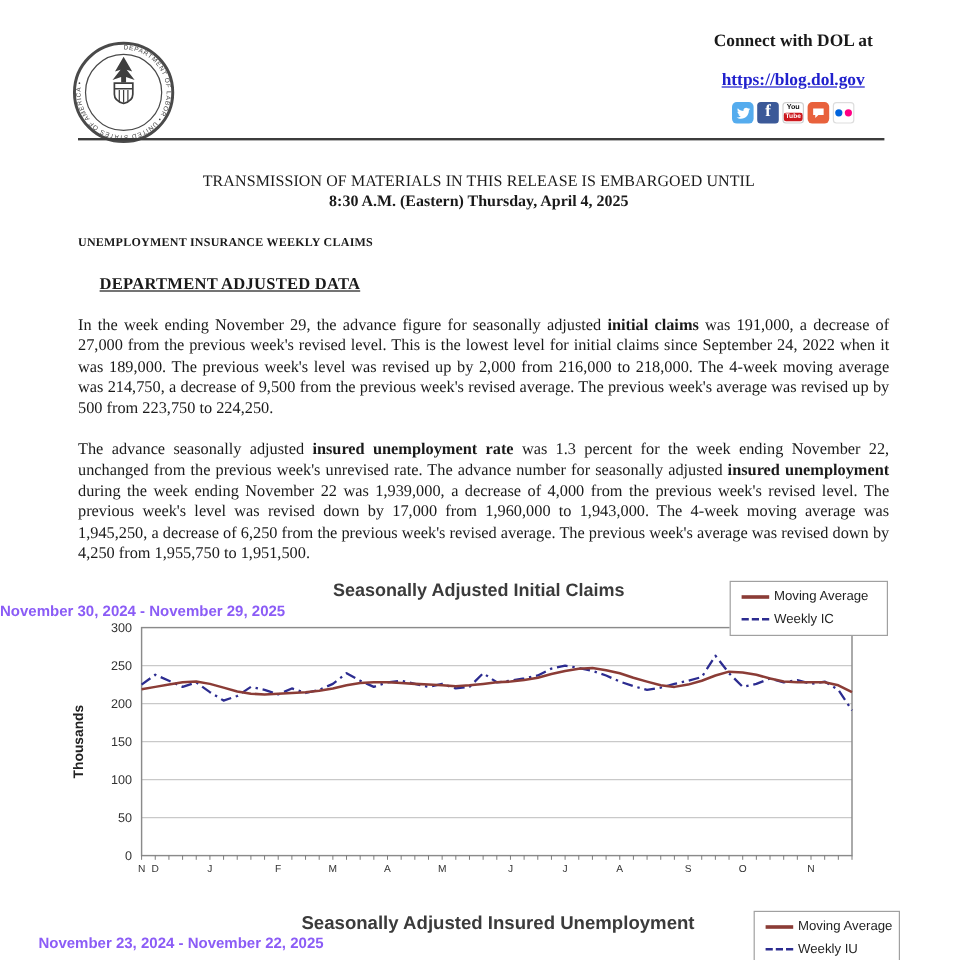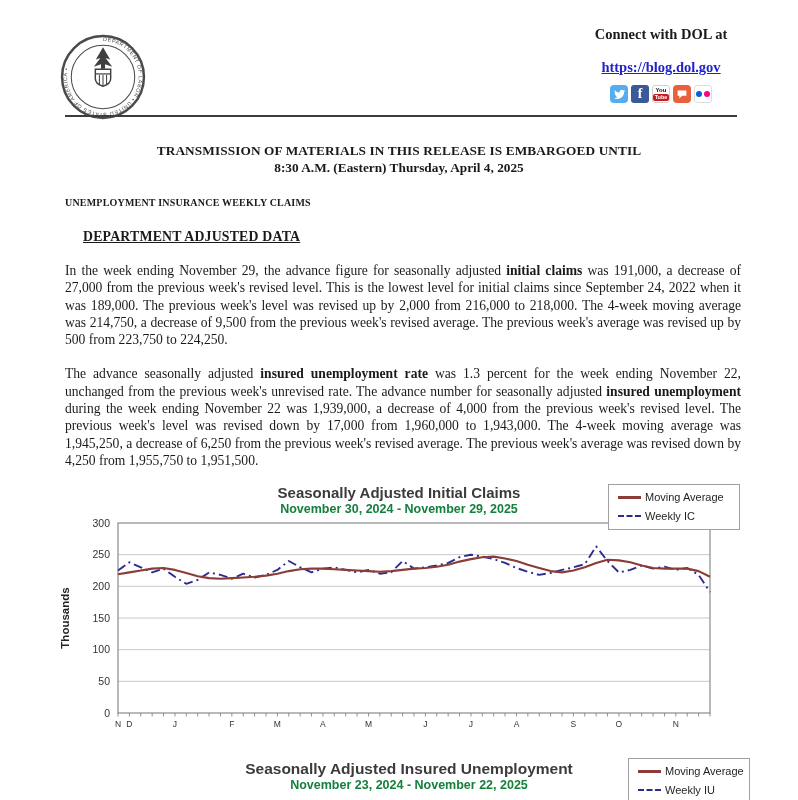--- a/index.html
+++ b/index.html
@@ -22,43 +22,43 @@
   .yt-you { font-size:6px; font-weight:bold; color:#111; line-height:7px; }
   .yt-tube { font-size:5.5px; font-weight:bold; color:#fff; background:#cc181e; border-radius:2px; padding:0 2px; line-height:7px; }
   .icon-bubble { background:#e8613c; }
   .icon-flickr { background:#fff; border:1px solid #ddd; border-radius:3px; gap:2px; }
   .fl-dot { width:6px; height:6px; border-radius:50%; display:inline-block; }
   .fl-blue { background:#0063dc; } .fl-pink { background:#ff0084; }
   .header-rule { position:absolute; left:65px; right:61px; top:115px; border-top:2px solid #3c3c3c; }
 
   
   .embargo { margin-top:25px; text-align:center; line-height:17px; }
-  .embargo-line1 { font-size:13.3px; font-weight:700; letter-spacing:0.1px; }
+  .embargo-line1 { font-size:13.3px; font-weight:400; letter-spacing:0.1px; }
   .embargo-line2 { font-size:13.3px; font-weight:bold; }
   .h-main { margin:21px 0 0 65px; font-size:10px; font-weight:bold; letter-spacing:0.2px; }
   .h-section { margin:21px 0 0 83px; font-size:13.8px; font-weight:bold; text-decoration:underline; letter-spacing:0.2px; }
 
   
   .para { margin:17px 57px 0 65px; font-size:13.6px; line-height:17.3px; text-align:justify; }
 
   
   .chart { position:relative; margin-top:15px; }
   .chart-title { text-align:center; font-family:"Liberation Sans",sans-serif; font-weight:bold; font-size:15px; color:#3b3b3b; line-height:18px; }
-  .chart-subtitle { text-align:center; font-family:"Liberation Sans",sans-serif; font-weight:bold; font-size:12.5px; color:#15803d; line-height:15px; }
+  .chart-subtitle { font-family:"Liberation Sans",sans-serif; font-weight:bold; font-size:12.5px; color:#8b5cf6; line-height:15px; }
   .legend { position:absolute; background:#fff; border:1px solid #a0a0a0; padding:6px 8px 7px 9px; display:flex; flex-direction:column; gap:7px; z-index:2; }
   .legend-1 { right:58px; top:0; width:132px; }
   .legend-2 { right:48px; top:-2px; width:122px; }
   .legend-row { display:flex; align-items:center; gap:4px; }
   .legend-sample { width:23px; height:0; flex:none; }
   .sample-solid { border-top:3px solid #8b3c36; }
   .sample-dashed { border-top:2.5px dashed #2c2c90; }
   .legend-label { font-family:"Liberation Sans",sans-serif; font-size:11px; color:#1f1f1f; white-space:nowrap;text-align:right; }
   .plot-host { margin-left:54px; }
 
-  .chart2-titles { padding-left:20px; }
+  .chart2-titles { padding-left:32px; }
 </style>
 </head>
 <body>
 
 <div class="page">
 
   <div class="header">
     <svg class="seal" viewBox="0 0 84 84">
       <circle cx="42" cy="42" r="40" fill="#fff" stroke="#4a4a4a" stroke-width="2.4"></circle>
       <circle cx="42" cy="42" r="31" fill="none" stroke="#4a4a4a" stroke-width="1"></circle>

